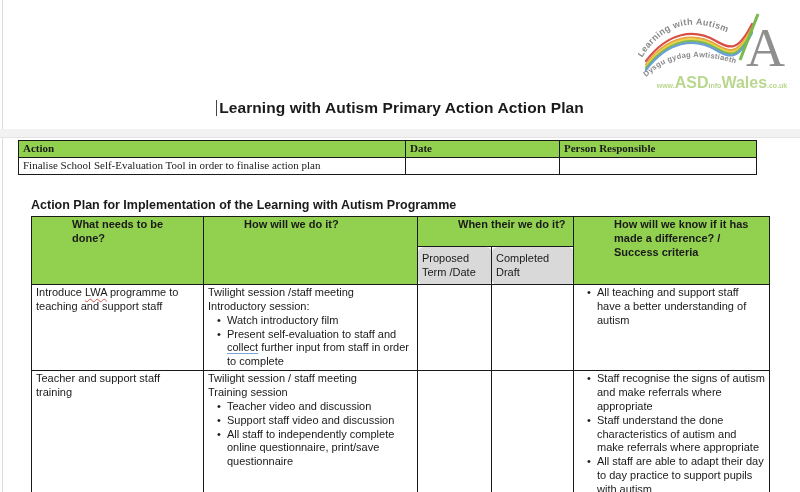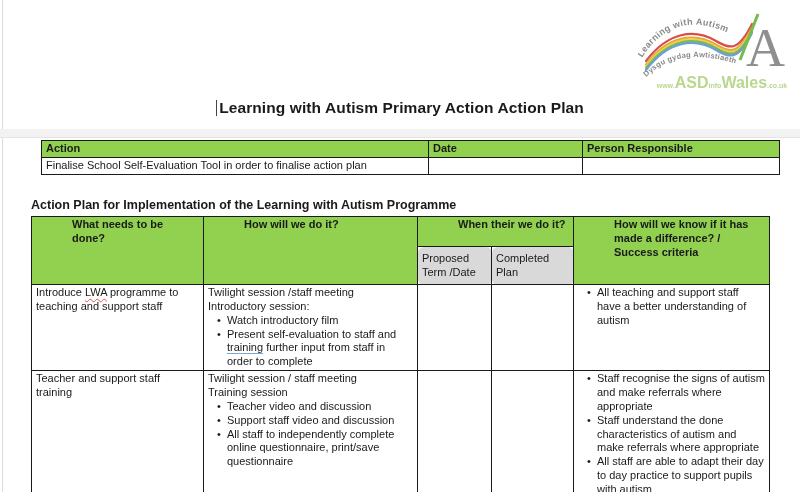--- a/index.html
+++ b/index.html
@@ -30,21 +30,21 @@
   .faint-band{position:absolute;top:129px;left:0;width:800px;height:9px;
     background:#f2f2f2;border-bottom:1px solid #e4e4e4;}
 
   
   table{border-collapse:collapse;table-layout:fixed;width:738px;}
   td{border:1px solid var(--border-dark);vertical-align:top;
      font-size:11px;line-height:1.26;padding:1px 4px;overflow:hidden;}
   .green{background:var(--header-green);font-weight:bold;}
   .gray{background:var(--subheader-gray);font-weight:normal;vertical-align:middle;border-radius:6px;}
 
-  .table1{position:absolute;left:41px;top:140px;}
+  .table1{position:absolute;left:18px;top:140px;font-family:Liberation Serif, serif;}
   .table1 tr.hd{height:17px;}
   .table1 tr.bd{height:16px;}
 
   .sec-heading{position:absolute;left:31px;top:198px;font-size:12.5px;font-weight:bold;}
 
   .table2{position:absolute;left:31px;top:216px;}
   .table2 tr.hd-top td{height:30px;padding-left:40px;}
   .table2 tr.hd-sub{height:38px;}
   .table2 tr.r1{height:84px;}
   .table2 tr.r2{height:230px;}
@@ -129,37 +129,37 @@
     </colgroup>
     <tbody>
         <tr class="hd-top">
       <td class="green" rowspan="2">What needs to be done?</td>
       <td class="green" rowspan="2">How will we do it?</td>
       <td class="green" colspan="2">When their we do it?</td>
       <td class="green" rowspan="2">How will we know if it has made a difference? / Success criteria</td>
     </tr>
     <tr class="hd-sub">
       <td class="gray">Proposed Term /Date</td>
-      <td class="gray">Completed Plan</td>
+      <td class="gray">Completed Draft</td>
     </tr>
 
     <tr class="r1">
       <td>
         <span>Introduce </span><span class="spell">LWA</span><span> programme to teaching and support staff</span>
       </td>
       <td>
         <div>Twilight session /staff meeting</div>
         <div>Introductory session:</div>
         <div class="b">
           <span class="dot">•</span>
           <span class="bt">Watch introductory film</span>
         </div>
         <div class="b">
           <span class="dot">•</span>
-          <span class="bt"><span>Present self-evaluation to staff and </span><span class="gram">training</span><span> further input from staff in order to complete</span></span>
+          <span class="bt"><span>Present self-evaluation to staff and </span><span class="gram">collect</span><span> further input from staff in order to complete</span></span>
         </div>
       </td>
       <td></td>
       <td></td>
       <td>
         <div class="b">
           <span class="dot">•</span>
           <span class="bt">All teaching and support staff have a better understanding of autism</span>
         </div>
       </td>

